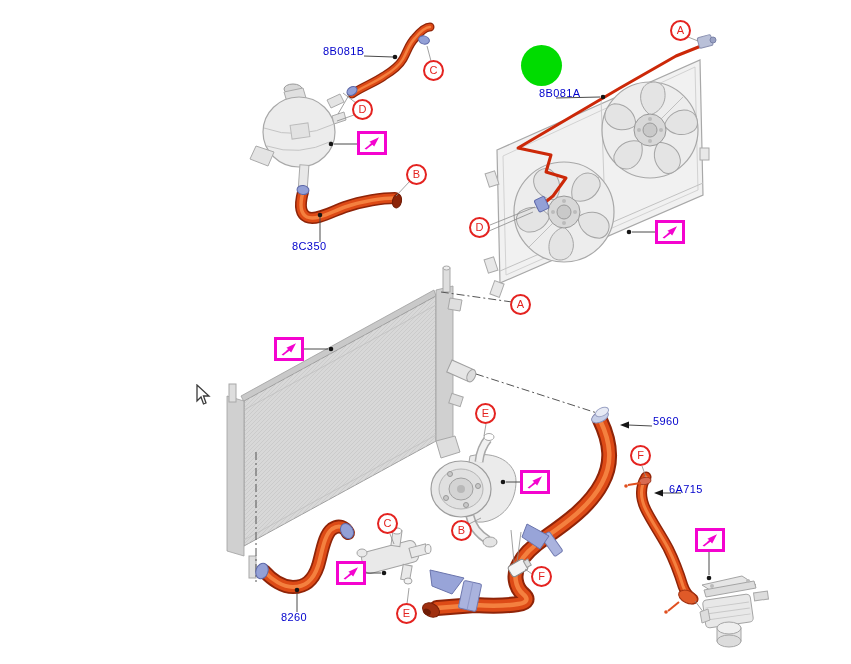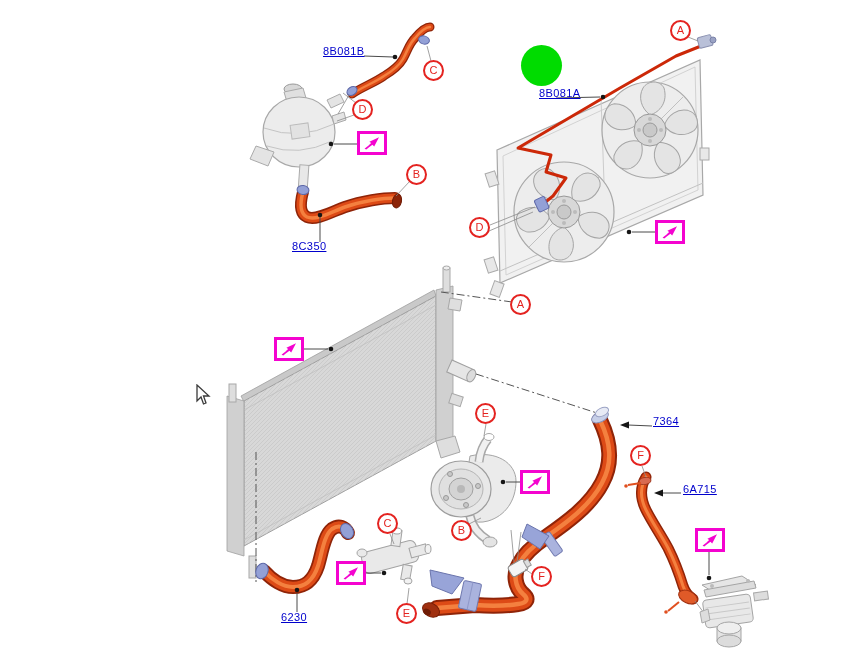--- a/index.html
+++ b/index.html
@@ -12,21 +12,21 @@
   .hoM{fill:none;stroke:#dd4a16;stroke-linecap:round;stroke-linejoin:round;}
   .hoH{fill:none;stroke:#f4803f;stroke-linecap:round;stroke-linejoin:round;}
   .lead{stroke:#4a4a4a;stroke-width:1;fill:none;}
   .lead2{stroke:#8a8a8a;stroke-width:0.8;fill:none;}
   .dash{stroke:#555;stroke-width:1;fill:none;stroke-dasharray:8 3 2 3;}
   .dot{fill:#161616;}
   
   .callout{position:absolute;width:21px;height:21px;border:2px solid #e42320;border-radius:50%;
            background:#fff;color:#e42320;font-size:11px;line-height:17px;text-align:center;
            box-sizing:border-box;cursor:pointer;}
-  .plabel{position:absolute;color:#0000cc;font-size:11px;letter-spacing:0.4px;cursor:pointer;white-space:nowrap;text-decoration:underline;}
+  .plabel{position:absolute;color:#0000cc;font-size:11px;letter-spacing:0.4px;cursor:pointer;white-space:nowrap;}
   .linkbtn{position:absolute;width:30px;height:24px;border:3px solid #f403cf;background:#fff;
            box-sizing:border-box;padding:0;display:flex;align-items:center;justify-content:center;cursor:pointer;}
   .greendot{position:absolute;left:521px;top:45px;width:41px;height:41px;border-radius:50%;background:#00dc00;}
   .cursor{position:absolute;left:196px;top:384px;}
 </style>
 </head>
 <body>
 
 <div id="stage">
 
@@ -287,23 +287,23 @@
       <line x1="532" y1="574" x2="525" y2="569" class="lead2"></line>
       <line x1="407" y1="604" x2="409" y2="588" class="lead2"></line>
     </g>
   </svg>
 
   <div class="greendot"></div>
 
   <div class="plabel" style="left:323px;top:45px">8B081B</div>
   <div class="plabel" style="left:539px;top:87px">8B081A</div>
   <div class="plabel" style="left:292px;top:240px">8C350</div>
-  <div class="plabel" style="left:653px;top:415px">7364</div>
-  <div class="plabel" style="left:683px;top:483px">6A715</div>
-  <div class="plabel" style="left:281px;top:611px">6230</div>
+  <div class="plabel" style="left:653px;top:415px">5960</div>
+  <div class="plabel" style="left:669px;top:483px">6A715</div>
+  <div class="plabel" style="left:281px;top:611px">8260</div>
 
   <div class="callout" style="left:423px;top:60px">C</div>
   <div class="callout" style="left:352px;top:99px">D</div>
   <div class="callout" style="left:406px;top:164px">B</div>
   <div class="callout" style="left:670px;top:20px">A</div>
   <div class="callout" style="left:469px;top:217px">D</div>
   <div class="callout" style="left:510px;top:294px">A</div>
   <div class="callout" style="left:475px;top:403px">E</div>
   <div class="callout" style="left:630px;top:445px">F</div>
   <div class="callout" style="left:377px;top:513px">C</div>

